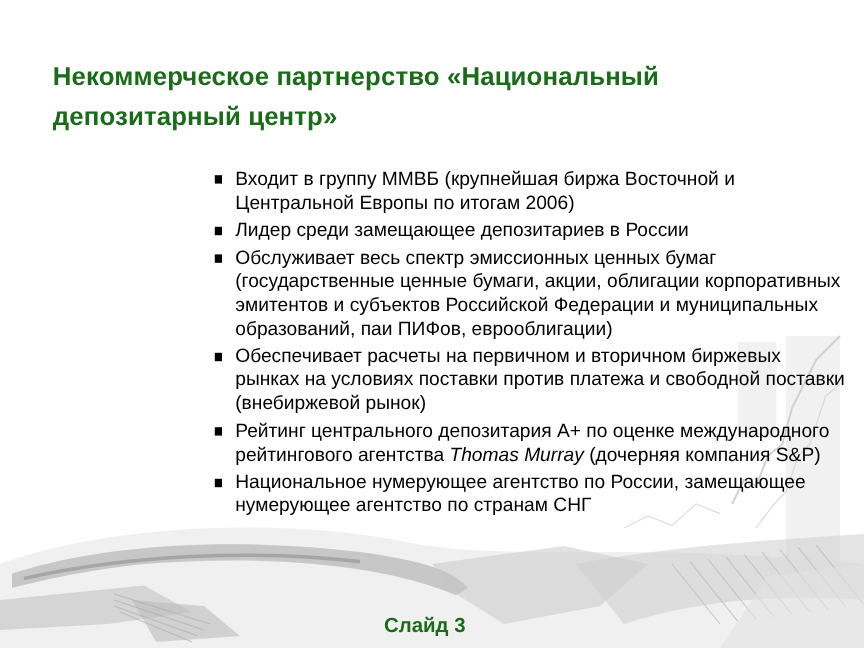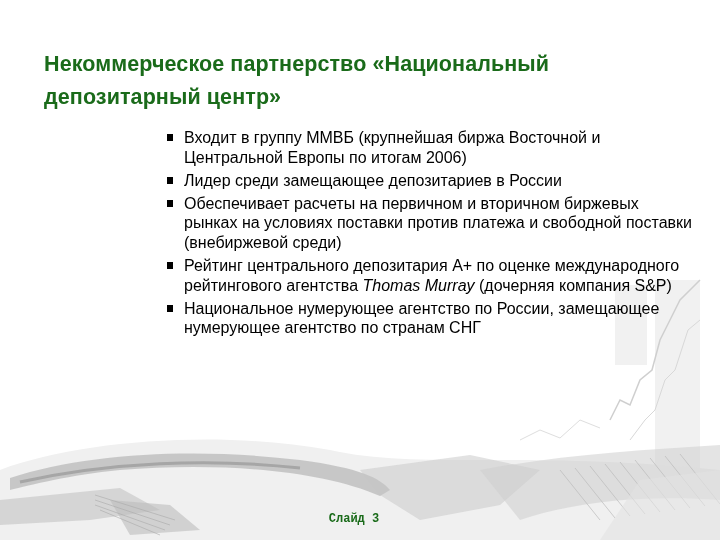--- a/index.html
+++ b/index.html
@@ -35,21 +35,21 @@
       font-size: 21.5px;
       line-height: 33px;
       color: #1a6b1a;
       letter-spacing: 0.1px;
     }
     .bullets {
       position: absolute;
       left: 166px;
       top: 128px;
       width: 530px;
-      margin: 0;
+      margin: 12px;
       padding: 0;
       list-style: none;
       font-family: "Liberation Sans", sans-serif;
       font-size: 16px;
       line-height: 19.6px;
       color: #000000;
     }
     .bullets li {
       position: relative;
       padding-left: 18px;
@@ -65,23 +65,23 @@
     }
     .italic {
       font-style: italic;
     }
     .footer {
       position: absolute;
       left: 0;
       top: 512px;
       width: 708px;
       text-align: center;
-      font-family: Liberation Mono, monospace;
+      font-family: Liberation Sans, sans-serif;
       font-weight: bold;
-      font-size: 12px;
+      font-size: 17px;
       color: #1a6b1a;
     }
     .footer span { position: relative; left: 0px; }
   </style>
 </head>
 <body>
 
 <div class="slide">
 
   <svg class="bg-layer" width="720" height="540" viewBox="0 0 720 540" xmlns="http://www.w3.org/2000/svg">
@@ -125,21 +125,25 @@
     <li>
       <span class="bullet-square"></span>
       <span>Входит в группу ММВБ (крупнейшая биржа Восточной и Центральной Европы по итогам 2006)</span>
     </li>
     <li>
       <span class="bullet-square"></span>
       <span>Лидер среди замещающее депозитариев в России</span>
     </li>
     <li>
       <span class="bullet-square"></span>
-      <span>Обеспечивает расчеты на первичном и вторичном биржевых рынках на условиях поставки против платежа и свободной поставки (внебиржевой среди)</span>
+      <span>Обслуживает весь спектр эмиссионных ценных бумаг (государственные ценные бумаги, акции, облигации корпоративных эмитентов и субъектов Российской Федерации и муниципальных образований, паи ПИФов, еврооблигации)</span>
+    </li>
+    <li>
+      <span class="bullet-square"></span>
+      <span>Обеспечивает расчеты на первичном и вторичном биржевых рынках на условиях поставки против платежа и свободной поставки (внебиржевой рынок)</span>
     </li>
     <li>
       <span class="bullet-square"></span>
       <span>Рейтинг центрального депозитария А+ по оценке международного рейтингового агентства </span><span class="italic">Thomas Murray</span><span> (дочерняя компания S&amp;P)</span>
     </li>
     <li>
       <span class="bullet-square"></span>
       <span>Национальное нумерующее агентство по России, замещающее нумерующее агентство по странам СНГ</span>
     </li>
   </ul>

